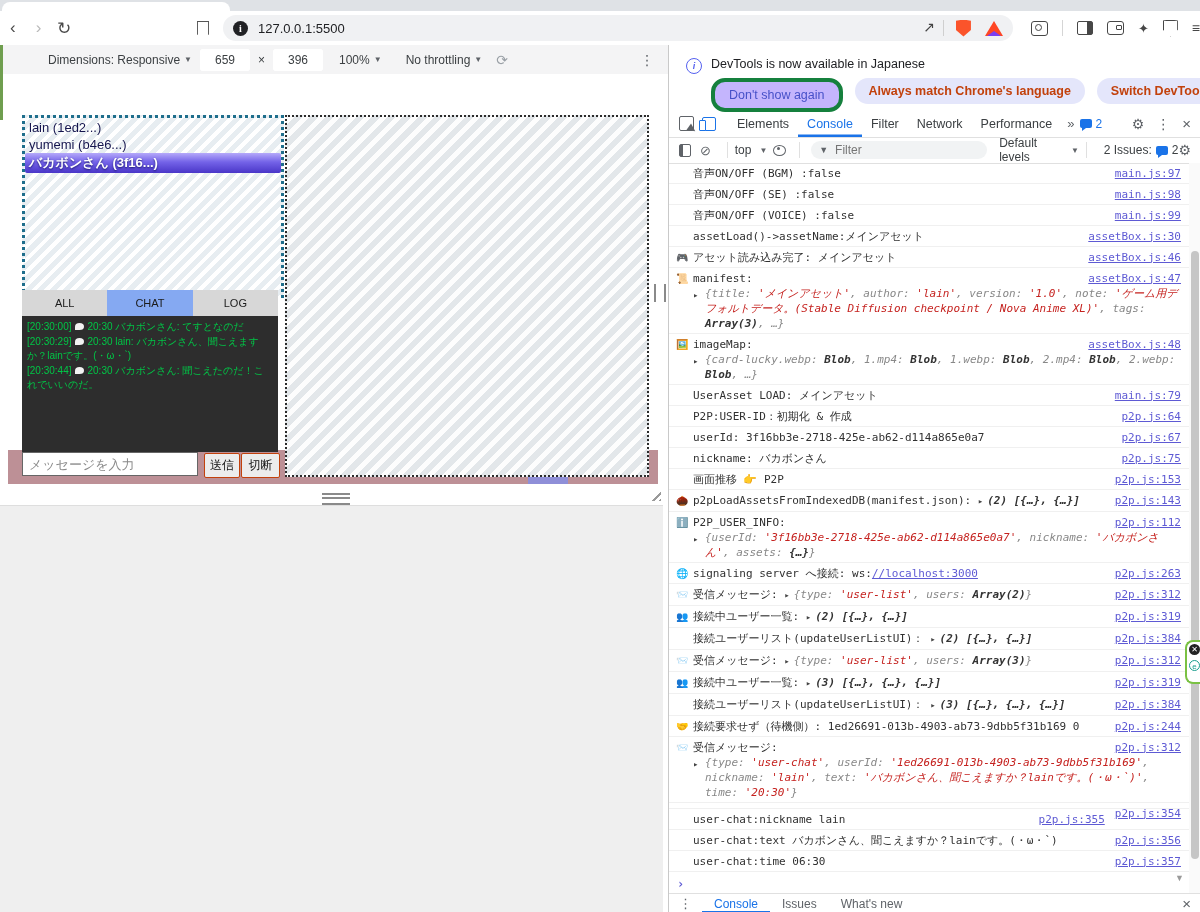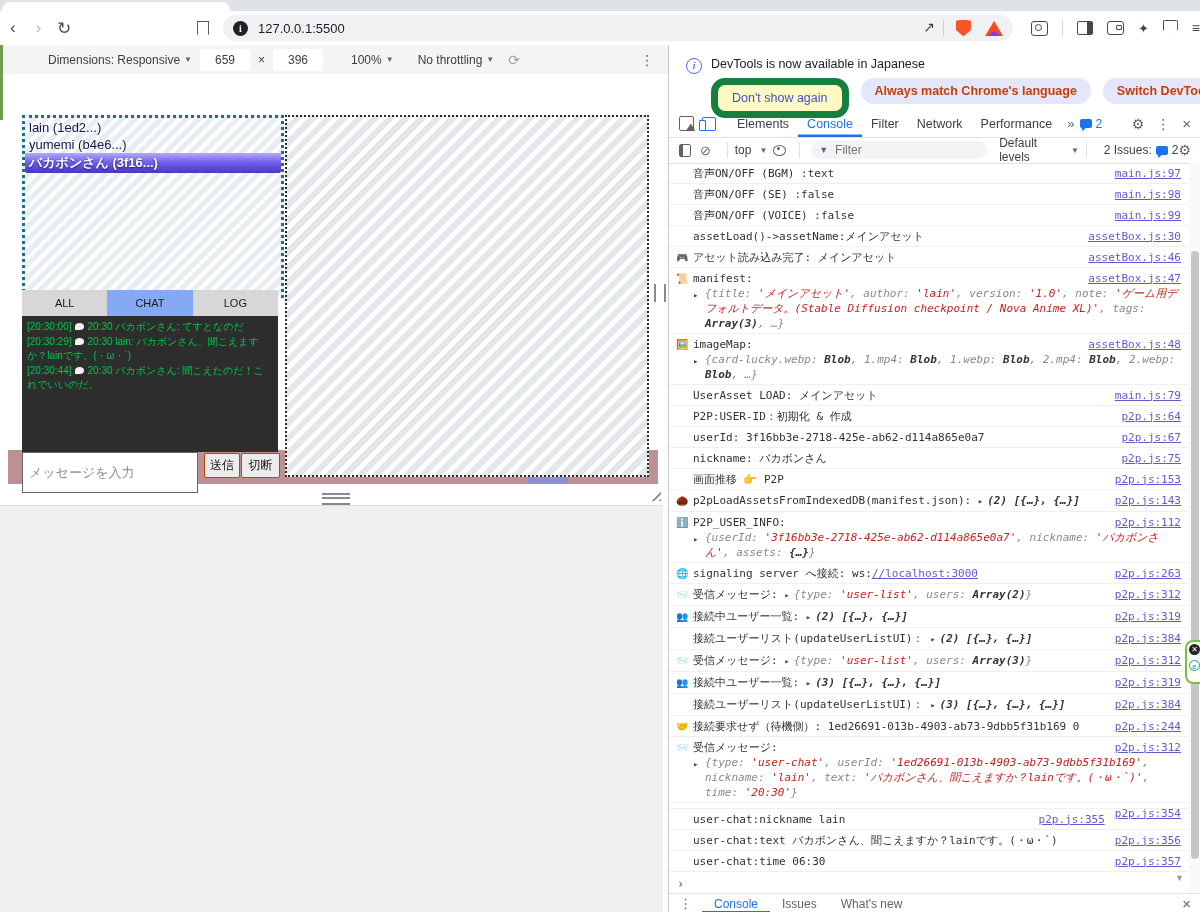--- a/index.html
+++ b/index.html
@@ -60,21 +60,21 @@
              color:#fff;font-weight:bold;text-shadow:0 1px 2px #1a1a6e;border-radius:2px}
   .ptabs{left:22px;top:290px;width:256px;height:26px;display:flex}
   .ptab{flex:1;background:#d7d7d7;font-size:11px;color:#1b1b1b;display:flex;align-items:center;
         justify-content:center;cursor:pointer}
   .ptab.active{background:#85a9f2}
   .chatlog{left:22px;top:316px;width:256px;height:136px;background:#2d2d2d;color:#00c546;
            font-size:10px;line-height:14px;padding:4px 5px;box-sizing:border-box;overflow:hidden}
   .chatline{margin-bottom:1px;word-break:break-all}
   .bub{display:inline-block;width:9px;height:7px;background:#f2f2f2;border-radius:50% 50% 50% 0;
        margin:0 3px 0 4px}
-  .msginput{left:22px;top:452px;width:176px;height:41px;border:1px solid #666;font-size:13px;
+  .msginput{left:22px;top:452px;width:176px;height:24px;border:1px solid #666;font-size:13px;
             padding:0 6px;box-sizing:border-box;color:#222}
   .msginput::placeholder{color:#8a8a8a}
   .pgbtn{position:absolute;top:453px;height:23px;background:#ececec;border:1px solid #c2410c;
          font-size:12px;color:#111;border-radius:2px;display:flex;align-items:center;
          justify-content:center;cursor:pointer;font-family:"Liberation Sans",sans-serif}
   .stagebox{left:285px;top:115px;width:364px;height:362px;border:2px dotted #2b2b2b;box-sizing:border-box;
             background:repeating-linear-gradient(135deg,#fdfdfd 0 5px,#e3e7ea 5px 11px)}
   .pthumb{left:528px;top:477px;width:40px;height:7px;background:#8f8fd8}
   .vhandle{left:654px;top:284px;width:8px;height:18px;border-left:2px solid #8a8a8a;border-right:2px solid #8a8a8a}
   .hhandle{left:322px;top:493px;width:28px;height:8px;border-top:2px solid #8a8a8a;border-bottom:2px solid #8a8a8a}
@@ -85,21 +85,21 @@
   
   .devtools{left:668px;top:45px;width:532px;height:867px;background:#fff;border-left:1px solid #c9c9c9;
             font-size:12px;color:#3c4043}
   .dt{position:absolute}
   .notif-ic{left:17px;top:13px;width:14px;height:14px;border:1.4px solid #5561f0;border-radius:50%;
             color:#5561f0;font-size:9px;font-style:italic;font-weight:bold;text-align:center;line-height:14px}
   .notif-tx{left:42px;top:12px;font-size:12.5px;color:#202124}
   .nbtns{left:42px;top:33px;display:flex;gap:12px;white-space:nowrap}
   .nbtn{height:26px;border-radius:14px;display:flex;align-items:center;padding:0 14px;font-size:12.5px;
         cursor:pointer}
-  .nbtn.outline{border:7px solid #15803d;color:#4650c8;background:#fef9c3}
+  .nbtn.outline{border:4px solid #15803d;color:#4650c8;background:#c4b5fd}
   .nbtn.fill{background:#e4e6fb;color:#c2410c;font-weight:bold}
   .dtabs{left:0;top:65px;width:532px;height:27px;border-bottom:1px solid #e0e0e0;display:flex;
          align-items:center}
   .inspect{width:13px;height:13px;border:1.5px solid #5f6368;border-radius:2px;margin:0 8px 0 10px;position:relative;cursor:pointer}
   .inspect i{position:absolute;right:-3px;bottom:-3px;width:0;height:0;border-left:8px solid #5f6368;
              border-top:4px solid transparent;border-bottom:4px solid transparent;transform:rotate(35deg)}
   .devicetg{width:12px;height:12px;border:1.6px solid #1a73e8;border-radius:2px;position:relative;margin-right:12px;cursor:pointer}
   .devicetg i{position:absolute;left:-4px;top:2px;width:5px;height:9px;background:#fff;border:1.6px solid #1a73e8;border-radius:1px}
   .dtab{padding:0 9px;height:100%;display:flex;align-items:center;font-size:12.5px;color:#3c4043;cursor:pointer}
   .dtab.active{color:#1a73e8;box-shadow:inset 0 -2.5px 0 #1a73e8}
@@ -194,21 +194,21 @@
     <span class="gicon">≡</span>
   </div>
 </div>
 
 <div class="abs devbar">
   <span class="lbl">Dimensions: Responsive</span>
   <span class="caret">▼</span>
   <input class="dimin" value="659" style="">
   <span>×</span>
   <input class="dimin" value="396" style="">
-  <span style="margin-left:20px">100%</span>
+  <span style="margin-left:8px">100%</span>
   <span class="caret">▼</span>
   <span style="margin-left:24px">No throttling</span>
   <span class="caret">▼</span>
   <span class="rotate">⟳</span>
   <span class="kebab">⋮</span>
 </div>
 
 <div class="abs canvas"></div>
 <div class="abs belowgray"></div>
 <div class="abs greenstrip"></div>
@@ -300,21 +300,21 @@
     <span class="issues">
       <span>2 Issues:</span>
       <span class="bubble"></span>
       <span>2</span>
     </span>
     <span class="gear" style="margin-left:auto;margin-right:10px">⚙</span>
   </div>
 
   <div class="dt cwrap">
     <div id="crows-host">
-        <div class="crow"><a class="csrc">main.js:97</a><span class="cmain"><span class="st">音声ON/OFF (BGM) :text</span></span></div>
+        <div class="crow"><a class="csrc">main.js:97</a><span class="cmain"><span class="st">音声ON/OFF (BGM) :false</span></span></div>
         <div class="crow"><a class="csrc">main.js:98</a><span class="cmain"><span class="st">音声ON/OFF (SE) :false</span></span></div>
         <div class="crow"><a class="csrc">main.js:99</a><span class="cmain"><span class="st">音声ON/OFF (VOICE) :false</span></span></div>
         <div class="crow"><a class="csrc">assetBox.js:30</a><span class="cmain"><span class="st">assetLoad()-&gt;assetName:メインアセット</span></span></div>
         <div class="crow"><a class="csrc">assetBox.js:46</a><span class="cicon">🎮</span><span class="cmain"><span class="st">アセット読み込み完了: メインアセット</span></span></div>
         <div class="crow"><a class="csrc">assetBox.js:47</a><span class="cicon">📜</span><span class="cmain"><span class="st">manifest:</span></span><div class="cprev"><span class="se">▸</span><span class="sk">{title: </span><span class="ss">'メインアセット'</span><span class="sk">, </span><span class="sk">author: </span><span class="ss">'lain'</span><span class="sk">, </span><span class="sk">version: </span><span class="ss">'1.0'</span><span class="sk">, </span><span class="sk">note: </span><span class="ss">'ゲーム用デフォルトデータ。(Stable Diffusion checkpoint / Nova Anime XL)'</span><span class="sk">, </span><span class="sk">tags: </span><span class="sv">Array(3)</span><span class="sk">, …}</span></div></div>
         <div class="crow"><a class="csrc">assetBox.js:48</a><span class="cicon">🖼️</span><span class="cmain"><span class="st">imageMap:</span></span><div class="cprev"><span class="se">▸</span><span class="sk">{card-lucky.webp: </span><span class="sv">Blob</span><span class="sk">, </span><span class="sk">1.mp4: </span><span class="sv">Blob</span><span class="sk">, </span><span class="sk">1.webp: </span><span class="sv">Blob</span><span class="sk">, </span><span class="sk">2.mp4: </span><span class="sv">Blob</span><span class="sk">, </span><span class="sk">2.webp: </span><span class="sv">Blob</span><span class="sk">, …}</span></div></div>
         <div class="crow"><a class="csrc">main.js:79</a><span class="cmain"><span class="st">UserAsset LOAD: メインアセット</span></span></div>
         <div class="crow"><a class="csrc">p2p.js:64</a><span class="cmain"><span class="st">P2P:USER-ID：初期化 &amp; 作成</span></span></div>
         <div class="crow"><a class="csrc">p2p.js:67</a><span class="cmain"><span class="st">userId: 3f16bb3e-2718-425e-ab62-d114a865e0a7</span></span></div>
         <div class="crow"><a class="csrc">p2p.js:75</a><span class="cmain"><span class="st">nickname: バカボンさん</span></span></div>

